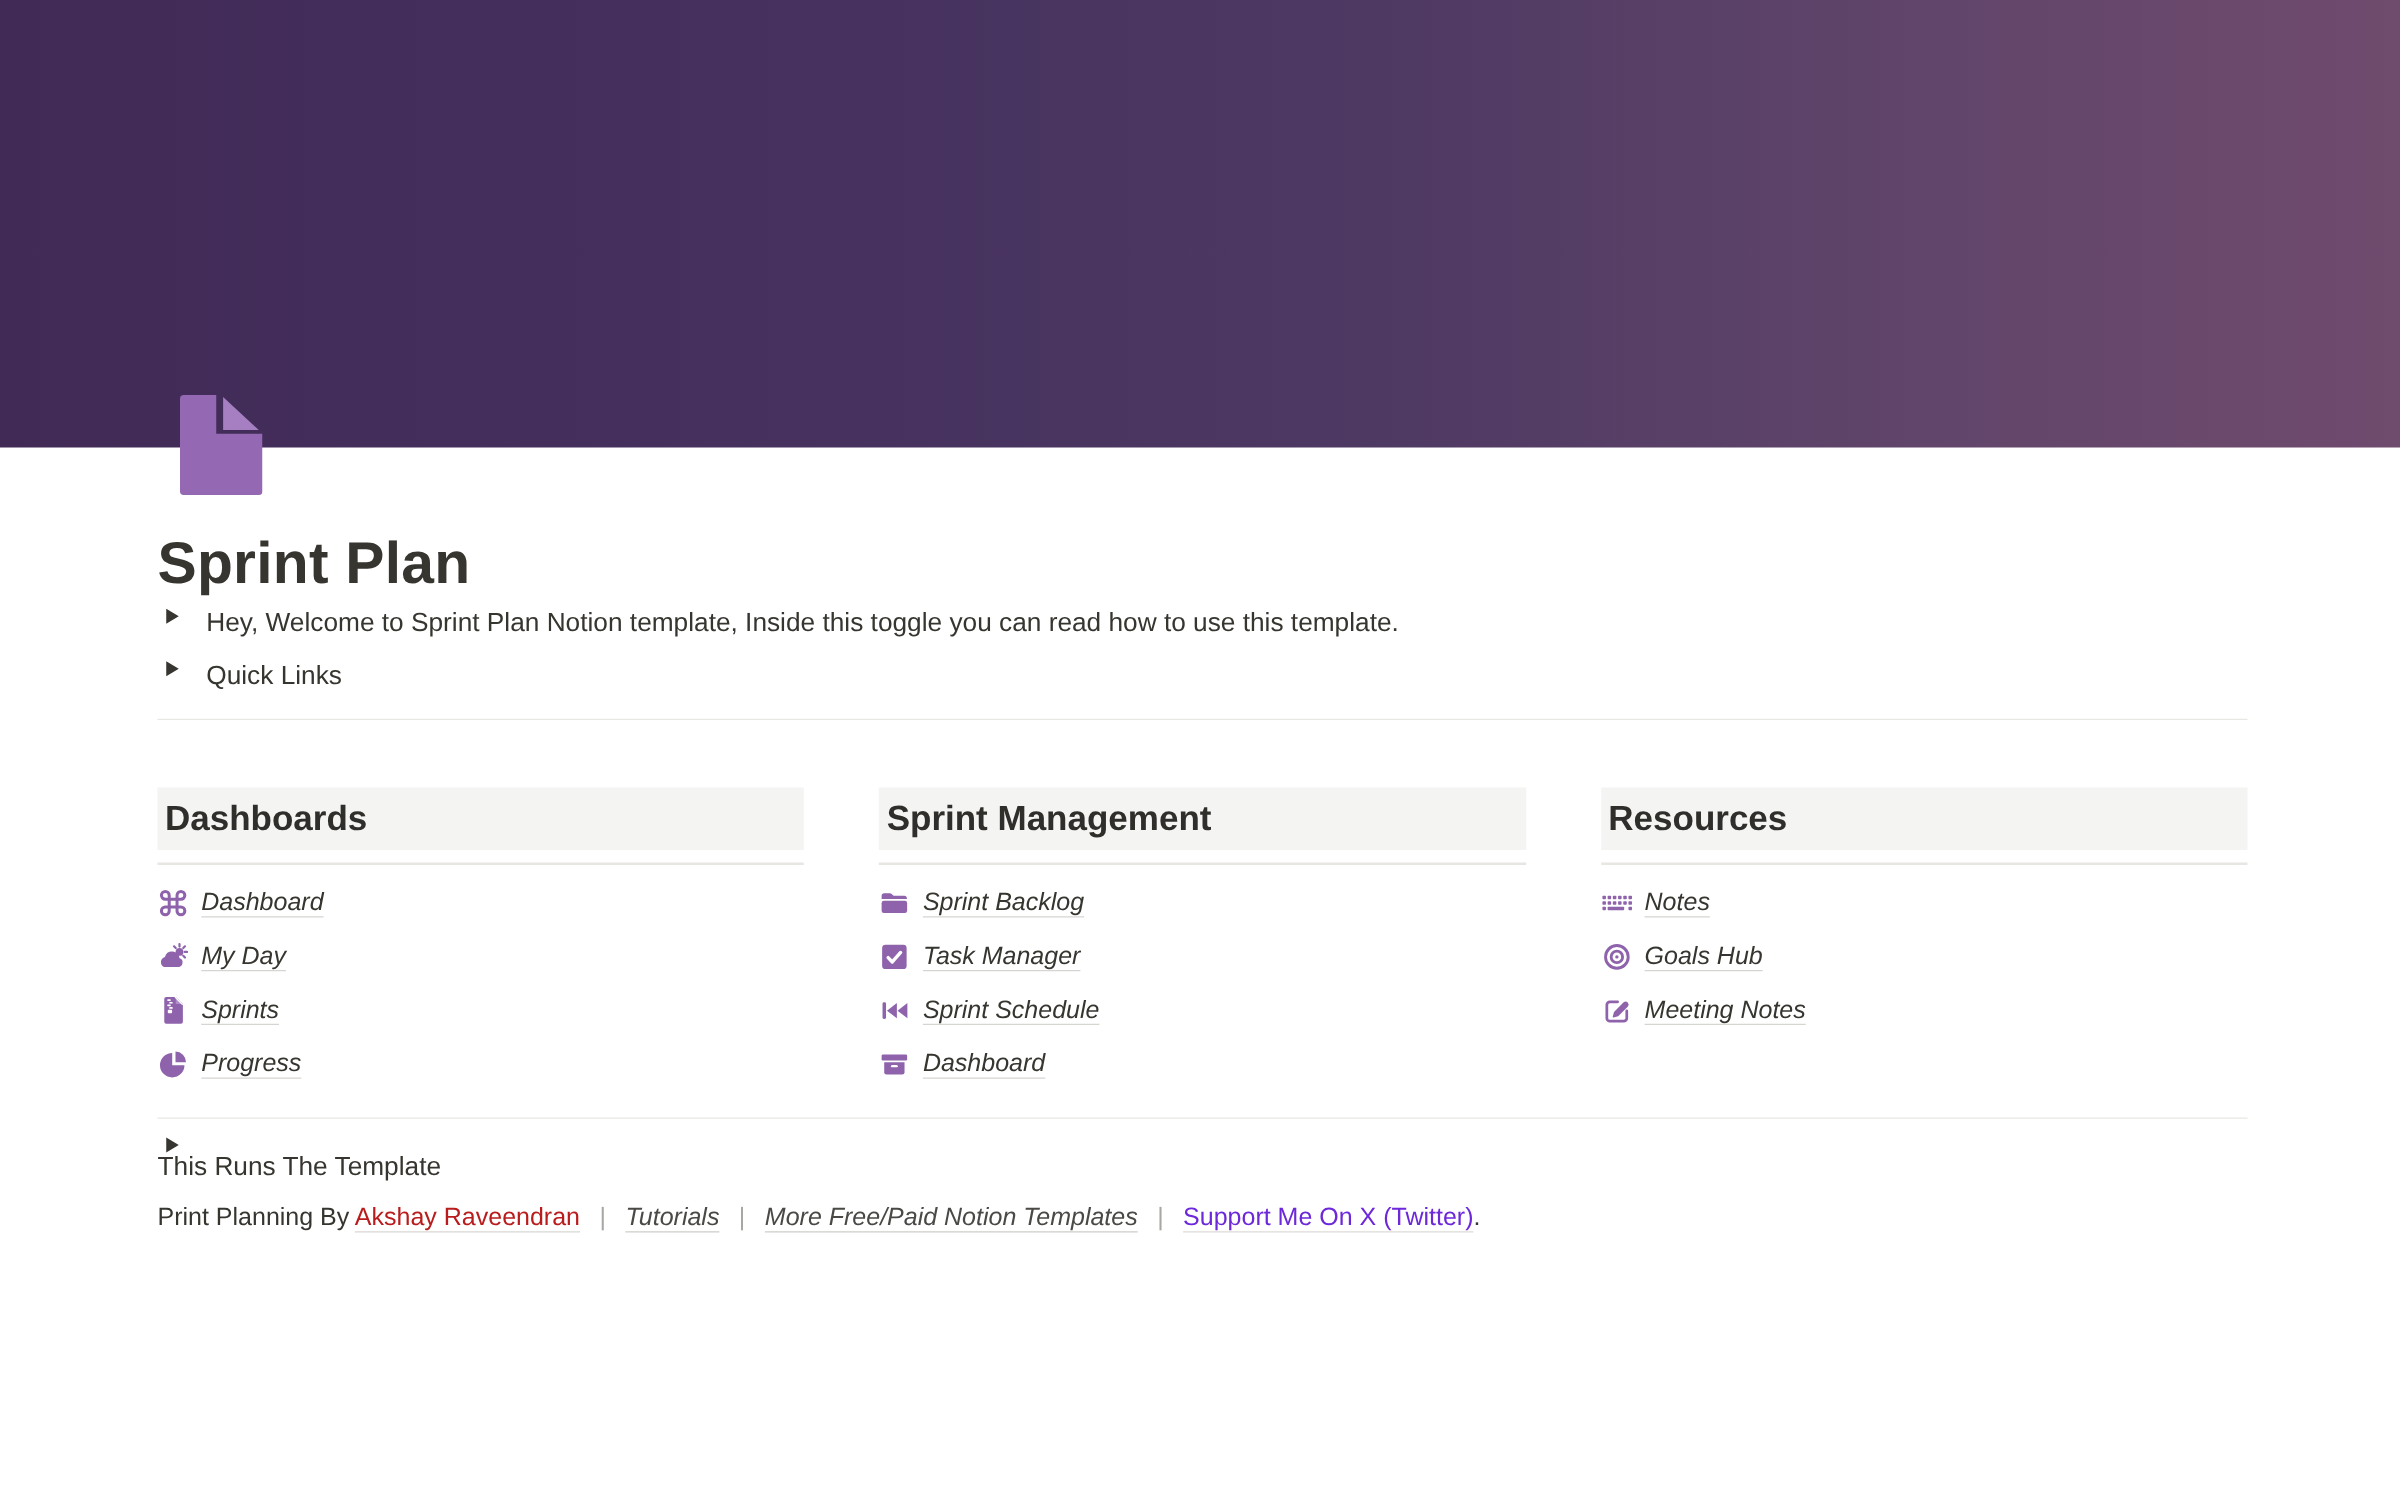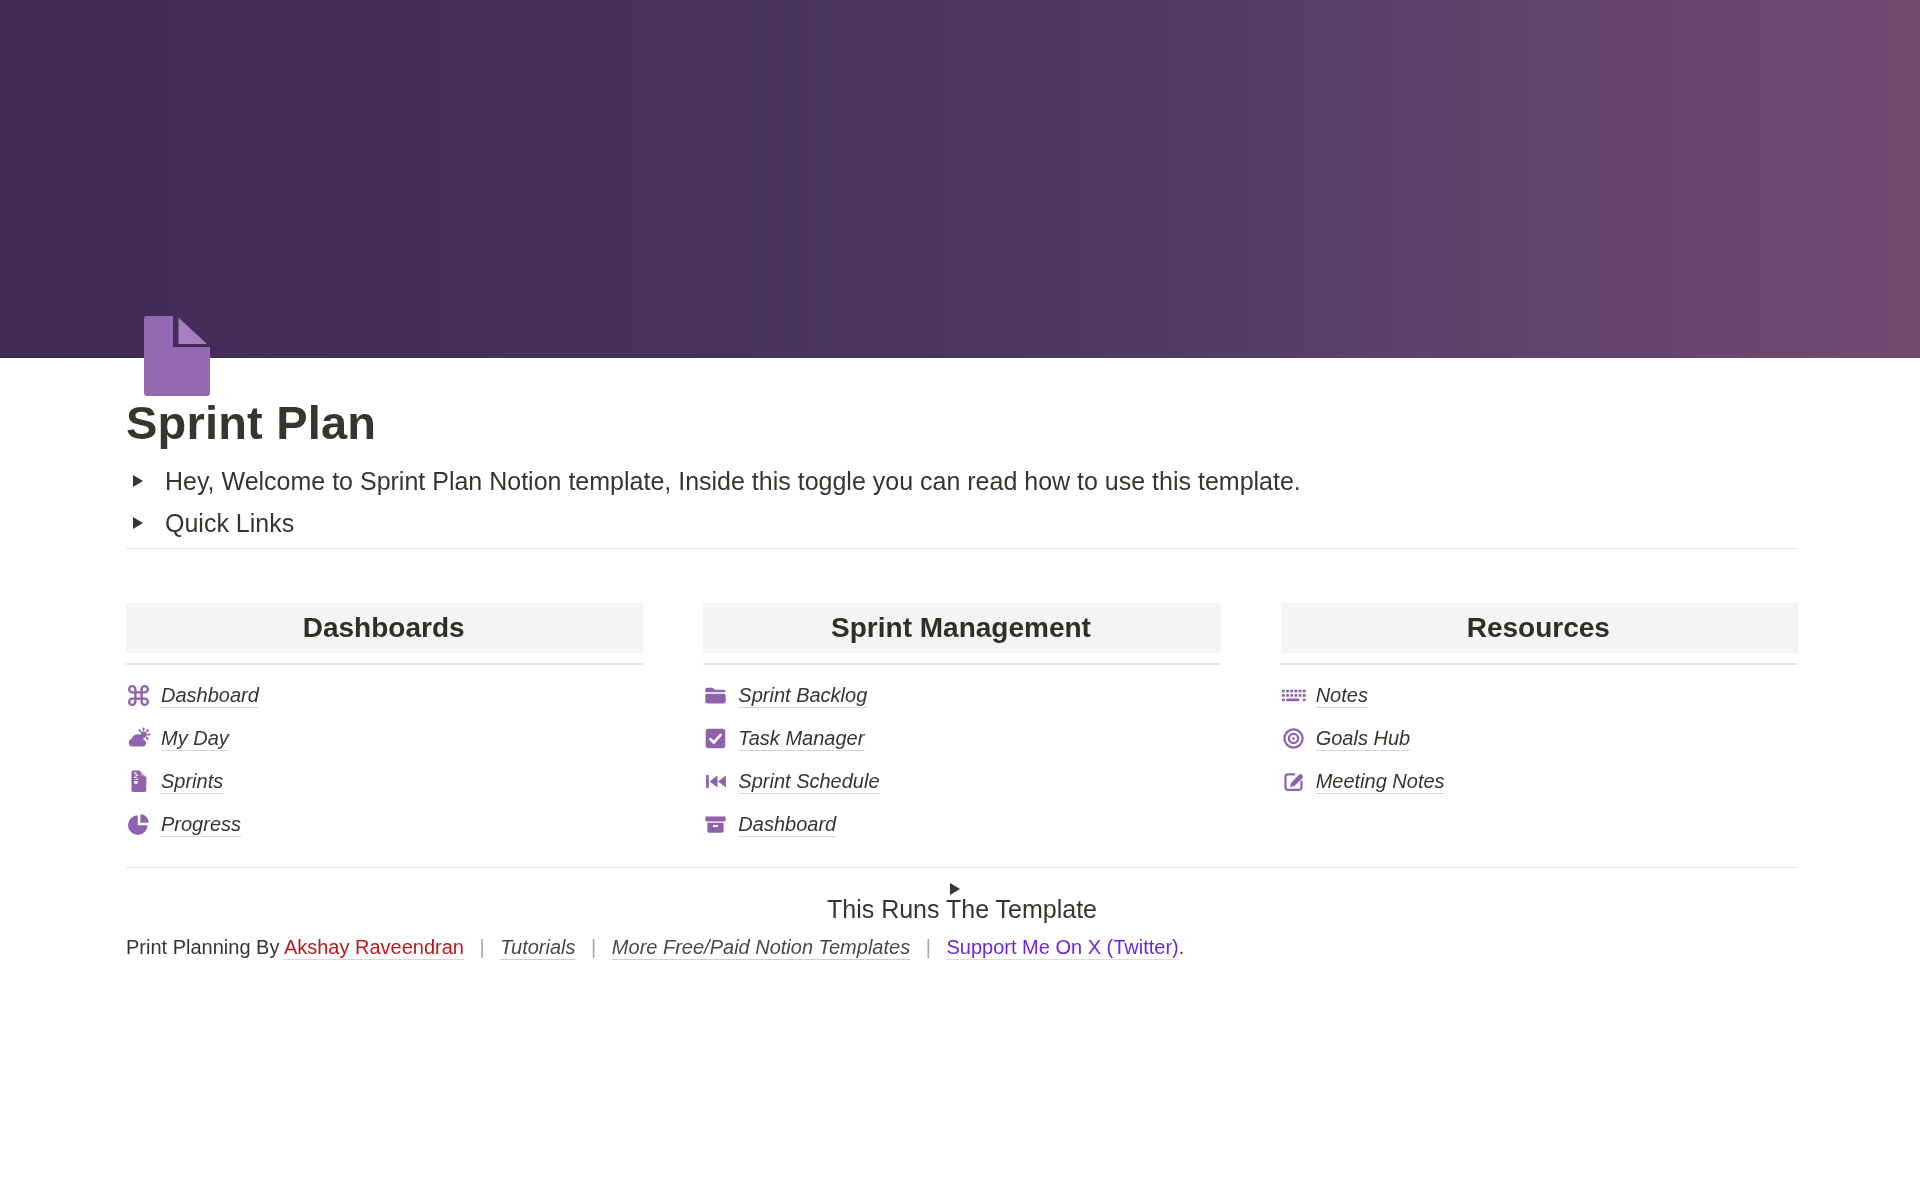--- a/index.html
+++ b/index.html
@@ -10,42 +10,41 @@
     color:#37352F; overflow:hidden;
   }
   .cover {
     height:358px; width:100%;
     background:linear-gradient(90deg,#412A56 0%, #45305E 30%, #4C3862 55%, #61456A 80%, #6F4B6E 100%);
   }
   .content { position:relative; width:1672px; margin-left:126px; }
   .page-icon { position:absolute; left:18px; top:-42px; width:66px; height:80px; }
 
   .page-title {
-    margin:0; padding-top:36px;
+    margin:0; padding-top:63px;
     font-size:47px; font-weight:700; line-height:58px; color:#37352F;
     letter-spacing:.2px;
   }
   .toggle-row {
-    display:flex; align-items:center; min-height:42px;
-    font-size:25px; color:#37352F; cursor:pointer;
+    display:flex; align-items:flex-start; min-height:42px;
+    font-size:21px; color:#37352F; cursor:pointer;
   }
   .toggle-row.first { margin-top:8px; }
   .tri {
     width:0; height:0; flex:0 0 auto;
     border-left:10px solid #37352F;
     border-top:6.5px solid transparent;
     border-bottom:6.5px solid transparent;
     margin:0 22px 0 7px;
   }
   .divider { border:none; border-top:1px solid #E8E7E4; margin:4px 0 0; }
 
   .columns {
     display:grid; grid-template-columns:1fr 1fr 1fr; column-gap:60px;
     margin-top:54px;
-    text-align:center;
   }
   .col-header {
     background:#F4F4F3; font-size:28px; font-weight:700; color:#2F2E2B;
     padding:8px 8px 9px 6px; line-height:33px;
   }
   .col-rule { border:none; border-top:2px solid #E7E6E3; margin:10px 0 0; }
   .link-row {
     display:flex; align-items:center; gap:10px;
     margin-top:18px; height:25px;
     font-size:20px; text-decoration:none; cursor:pointer;

